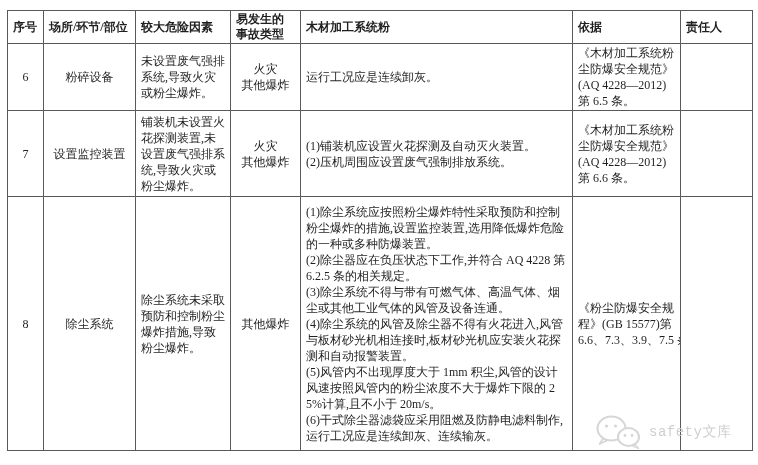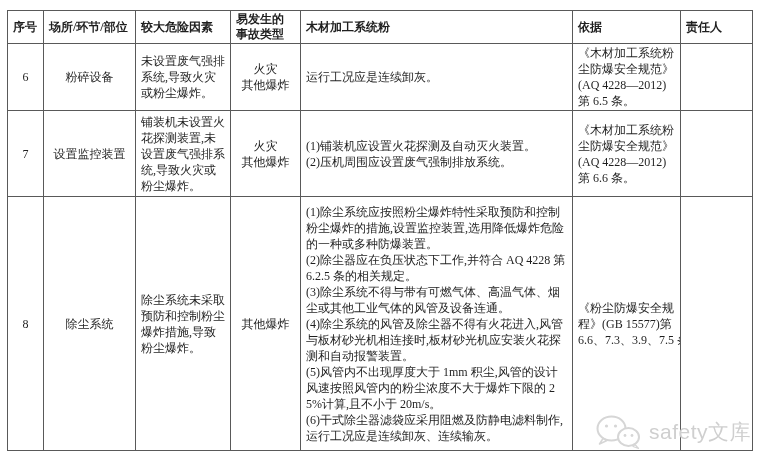--- a/index.html
+++ b/index.html
@@ -24,22 +24,22 @@
   .c{text-align:center;}
   .pre{white-space:pre-line;}
   .basis{white-space:pre;padding:1px 3px;line-height:17px;}
   tr.hdr{height:29px;}
   tr.r6{height:67px;}
   tr.r7{height:86px;}
   tr.r8{height:254px;}
   .watermark{
     position:absolute;left:594px;top:414px;z-index:5;
     display:flex;align-items:center;gap:5px;
-    color:#cfcfcf;font-family:Liberation Sans, sans-serif;
-    font-size:21px;letter-spacing:0.5px;white-space:nowrap;
+    color:#cfcfcf;font-family:Liberation Mono, monospace;
+    font-size:14px;letter-spacing:0.5px;white-space:nowrap;
   }
 </style>
 </head>
 <body>
 
 <table class="doc-table">
   <colgroup>
     <col style="width:36px">
       <col style="width:92px">
       <col style="width:95px">

